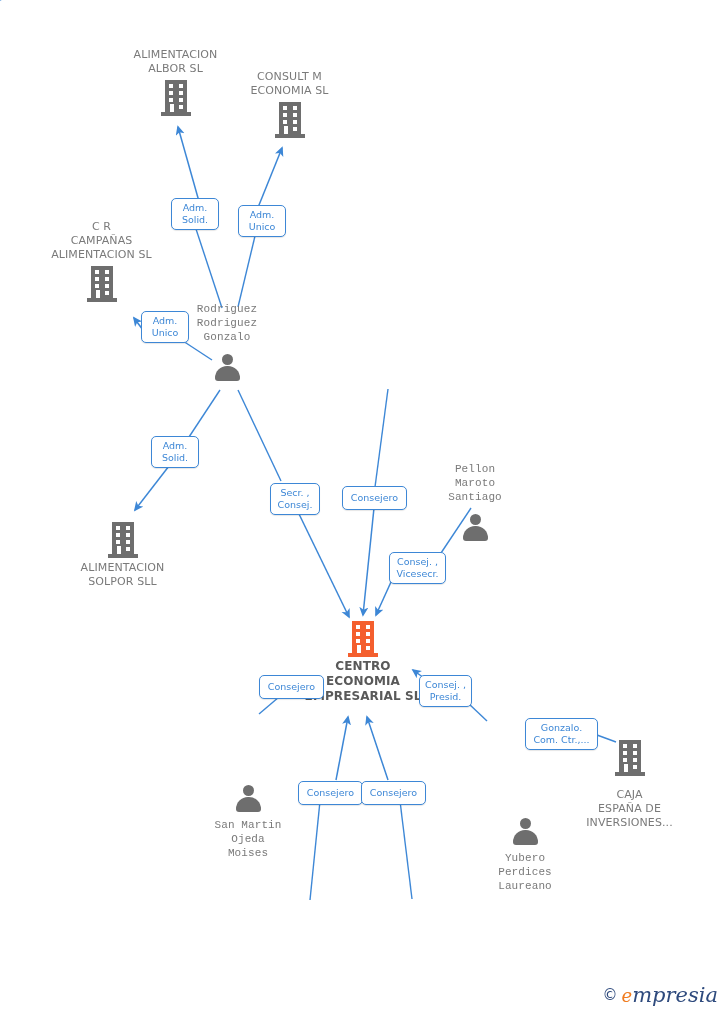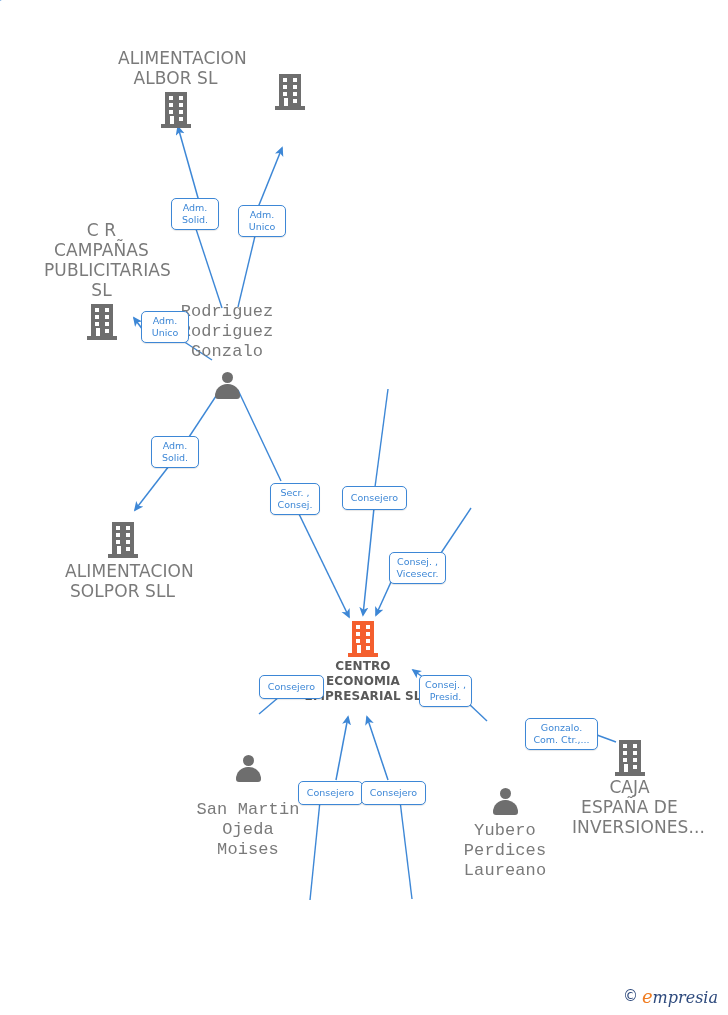--- a/index.html
+++ b/index.html
@@ -5,21 +5,21 @@
   html,body{margin:0;padding:0;background:#ffffff;}
   body{
     width:728px;height:1015px;position:relative;overflow:hidden;
     font-family:"DejaVu Sans","Liberation Sans",sans-serif;
   }
   #canvas{position:absolute;inset:0;width:728px;height:1015px;}
   svg.edges{position:absolute;left:0;top:0;width:728px;height:1015px;pointer-events:none;}
 
   .node{position:absolute;text-align:center;}
   .node .caption{
-    color:#7a7a7a;font-size:17px;line-height:20px;white-space:pre-line;
+    color:#7a7a7a;font-size:11px;line-height:14px;white-space:pre-line;
     letter-spacing:0.1px;
   }
   .node.company .caption{color:#7a7a7a;}
   .node.focus .caption{color:#595959;font-weight:bold;font-size:12px;line-height:15px;}
 
   .icon-wrap{display:flex;justify-content:center;align-items:flex-end;height:40px;}
 
   .bldg{width:30px;height:36px;position:relative;}
   .bldg .body{position:absolute;left:4px;top:0;width:22px;height:32px;background:#6e6e6e;}
   .bldg .base{position:absolute;left:0;bottom:0;width:30px;height:4px;background:#6e6e6e;}
@@ -35,21 +35,21 @@
   .reltag{
     position:absolute;background:#ffffff;border:1.4px solid #3d87d6;border-radius:5px;
     color:#3d87d6;font-size:9.5px;line-height:12px;text-align:center;
     padding:3px 5px;white-space:pre-line;box-sizing:border-box;
     box-shadow:0 1px 1px rgba(0,0,0,0.10);
   }
 
   .watermark{position:absolute;right:10px;bottom:8px;display:flex;align-items:center;gap:4px;}
   .watermark .cmark{color:#2e4a7d;font-size:15px;line-height:15px;}
   .watermark .wm-e{color:#f07c20;font-size:18px;font-style:italic;font-family:"DejaVu Serif",serif;}
-  .watermark .wm-text{color:#2e4a7d;font-size:16px;font-style:italic;font-family:"DejaVu Serif",serif;}
+  .watermark .wm-text{color:#2e4a7d;font-size:21px;font-style:italic;font-family:"DejaVu Serif",serif;}
 </style>
 </head>
 <body>
 
 <div id="canvas">
 
   <svg class="edges" viewBox="0 0 728 1015">
     <defs>
       <marker id="arw" markerWidth="7" markerHeight="7" refX="5.2" refY="3.0" orient="auto" markerUnits="strokeWidth">
         <path d="M0,0 L6.4,3.0 L0,6.0 L1.6,3.0 z" fill="#3d87d6"></path>
@@ -109,40 +109,42 @@
         <div class="w" style="left:8px;top:18px;"></div>
           <div class="w" style="left:18px;top:18px;"></div>
         <div class="door"></div>
           <div class="w" style="left:18px;top:25px;"></div>
         <div class="base"></div>
       </div>
     </div>
   </div>
 
   <div class="node company" style="left:232px;top:70px;width:115px;">
+    <div class="caption">CONSULT M
+ECONOMIA SL</div>
     <div class="icon-wrap">
       <div class="bldg">
         <div class="body"></div>
         <div class="w" style="left:8px;top:4px;"></div>
           <div class="w" style="left:18px;top:4px;"></div>
         <div class="w" style="left:8px;top:11px;"></div>
           <div class="w" style="left:18px;top:11px;"></div>
         <div class="w" style="left:8px;top:18px;"></div>
           <div class="w" style="left:18px;top:18px;"></div>
         <div class="door"></div>
           <div class="w" style="left:18px;top:25px;"></div>
         <div class="base"></div>
       </div>
     </div>
   </div>
 
   <div class="node company" style="left:44px;top:220px;width:115px;">
     <div class="caption">C R
 CAMPAÑAS
-PUBLICITARIAS SL</div>
+ALIMENTACION SL</div>
     <div class="icon-wrap">
       <div class="bldg">
         <div class="body"></div>
         <div class="w" style="left:8px;top:4px;"></div>
           <div class="w" style="left:18px;top:4px;"></div>
         <div class="w" style="left:8px;top:11px;"></div>
           <div class="w" style="left:18px;top:11px;"></div>
         <div class="w" style="left:8px;top:18px;"></div>
           <div class="w" style="left:18px;top:18px;"></div>
         <div class="door"></div>
@@ -158,20 +160,31 @@
 Gonzalo</div>
     <div class="icon-wrap">
       <div class="person">
         <div class="head"></div>
           <div class="body"></div>
       </div>
     </div>
   </div>
 
 
+  <div class="node person" style="left:420px;top:432px;width:110px;">
+    <div class="caption">Pellon
+Maroto
+Santiago</div>
+    <div class="icon-wrap">
+      <div class="person">
+        <div class="head"></div>
+          <div class="body"></div>
+      </div>
+    </div>
+  </div>
 
   <div class="node company" style="left:65px;top:518px;width:115px;">
     <div class="icon-wrap">
       <div class="bldg">
         <div class="body"></div>
         <div class="w" style="left:8px;top:4px;"></div>
           <div class="w" style="left:18px;top:4px;"></div>
         <div class="w" style="left:8px;top:11px;"></div>
           <div class="w" style="left:18px;top:11px;"></div>
         <div class="w" style="left:8px;top:18px;"></div>
@@ -205,26 +218,26 @@
 EMPRESARIAL SL</div>
   </div>
 
   <div class="node person" style="left:193px;top:715px;width:110px;">
     <div class="icon-wrap">
       <div class="person">
         <div class="head"></div>
           <div class="body"></div>
       </div>
     </div>
-    <div class="caption" style="margin-top:15px;">San Martin
+    <div class="caption" style="margin-top:3px;">San Martin
 Ojeda
 Moises</div>
   </div>
 
-  <div class="node person" style="left:450px;top:718px;width:110px;">
+  <div class="node person" style="left:470px;top:718px;width:110px;">
     <div class="icon-wrap">
       <div class="person">
         <div class="head"></div>
           <div class="body"></div>
       </div>
     </div>
     <div class="caption" style="margin-top:3px;">Yubero
 Perdices
 Laureano</div>
   </div>
@@ -237,21 +250,21 @@
           <div class="w" style="left:18px;top:4px;"></div>
         <div class="w" style="left:8px;top:11px;"></div>
           <div class="w" style="left:18px;top:11px;"></div>
         <div class="w" style="left:8px;top:18px;"></div>
           <div class="w" style="left:18px;top:18px;"></div>
         <div class="door"></div>
           <div class="w" style="left:18px;top:25px;"></div>
         <div class="base"></div>
       </div>
     </div>
-    <div class="caption" style="margin-top:1px;">CAJA
+    <div class="caption" style="margin-top:12px;">CAJA
 ESPAÑA DE
 INVERSIONES...</div>
   </div>
 
   <div class="reltag" style="left:171px;top:198px;width:48px;">Adm.
 Solid.</div>
 
   <div class="reltag" style="left:238px;top:205px;width:48px;">Adm.
 Unico</div>
 

